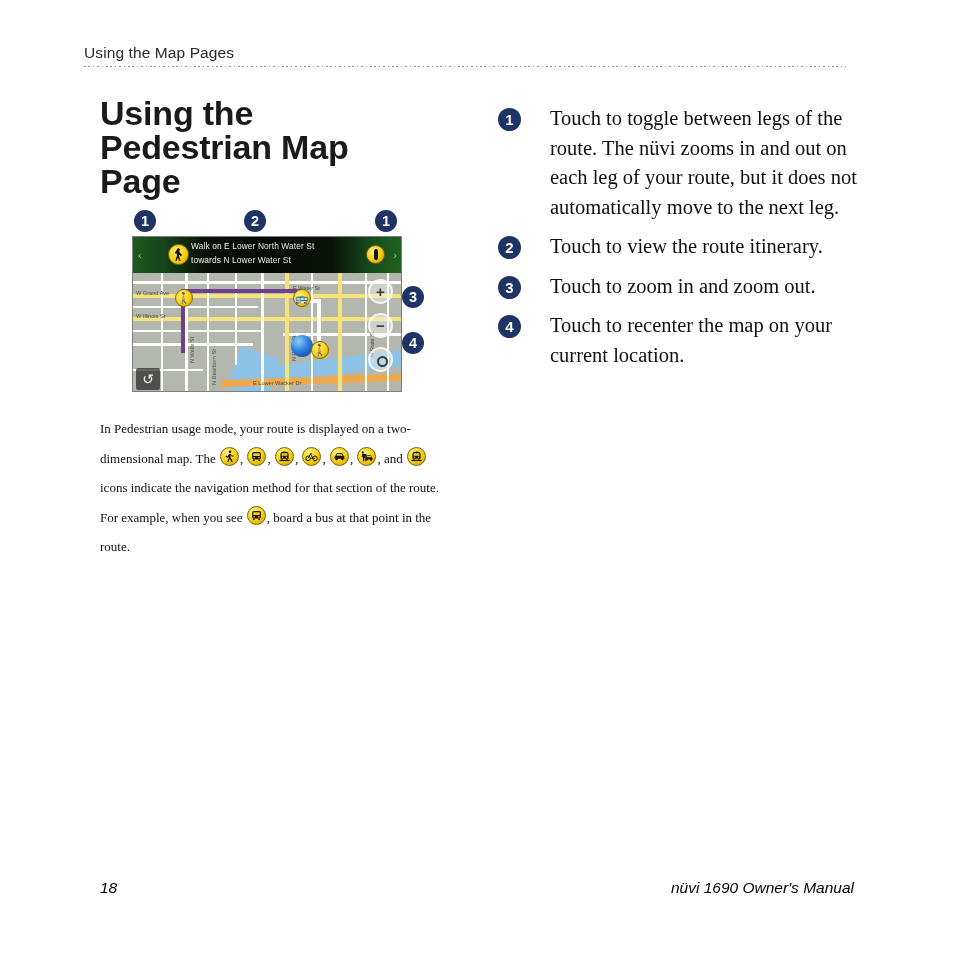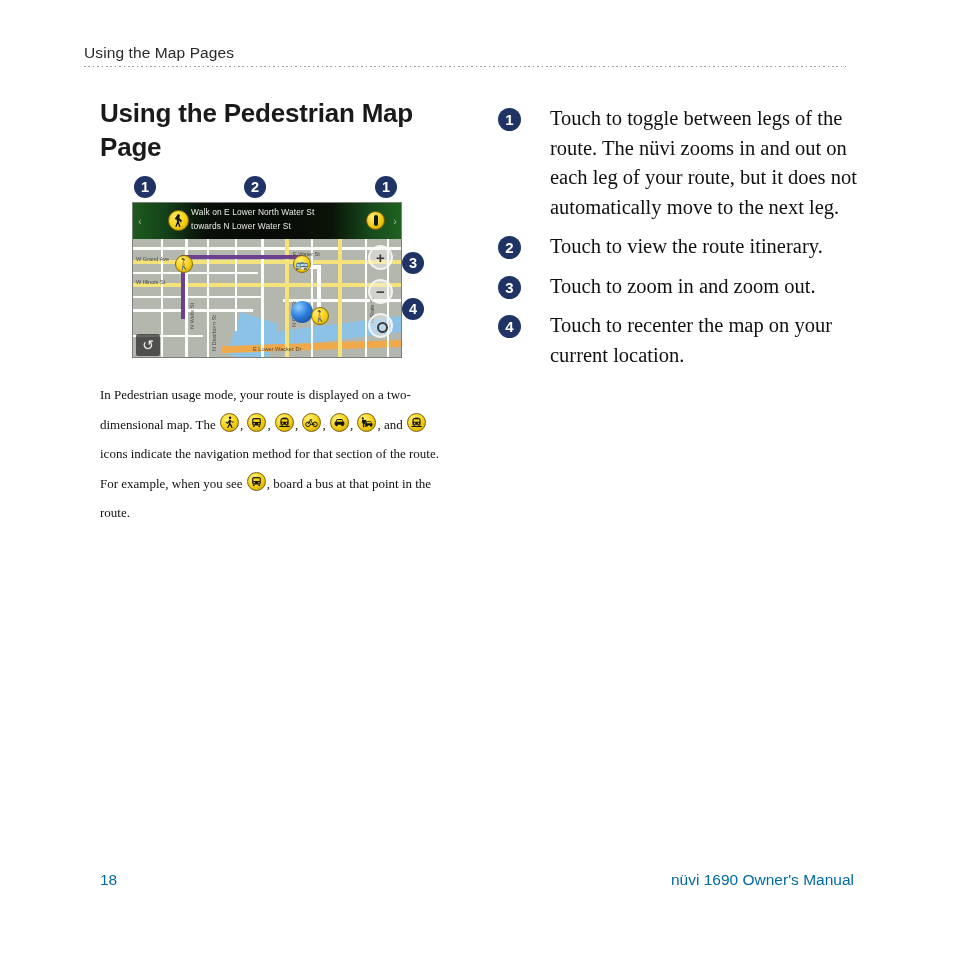--- a/index.html
+++ b/index.html
@@ -50,21 +50,21 @@
     position: absolute;
     left: 498px;
     top: 104px;
     width: 364px;
   }
 
   
   .section-title {
     font-family: "Liberation Sans", sans-serif;
     font-weight: bold;
-    font-size: 26px;
+    font-size: 34px;
     line-height: 34px;
     color: #1a1a1a;
     letter-spacing: -0.2px;
     margin: 0 0 6px 0;
     max-width: 320px;
   }
 
   
   .figure {
     position: relative;
@@ -336,24 +336,25 @@
   
   .footer {
     position: absolute;
     left: 100px;
     bottom: 62px;
     width: 762px;
     height: 22px;
   }
   .footer-page, .footer-title {
     position: absolute;
-    top: 0;
-    font-family: "Liberation Sans", sans-serif;
+    top: 8px;
+    font-family: "Liberation Sans", sans-serif;
+    font-style: italic;
     font-size: 15.5px;
-    color: #0369a1;
+    color: #000000;
     line-height: 20px;
   }
   .footer-page { left: 0; }
   .footer-title { right: 8px; }
 </style>
 </head>
 <body>
 
 <div class="running-head">
   <span class="running-head-text">Using the Map Pages</span>

